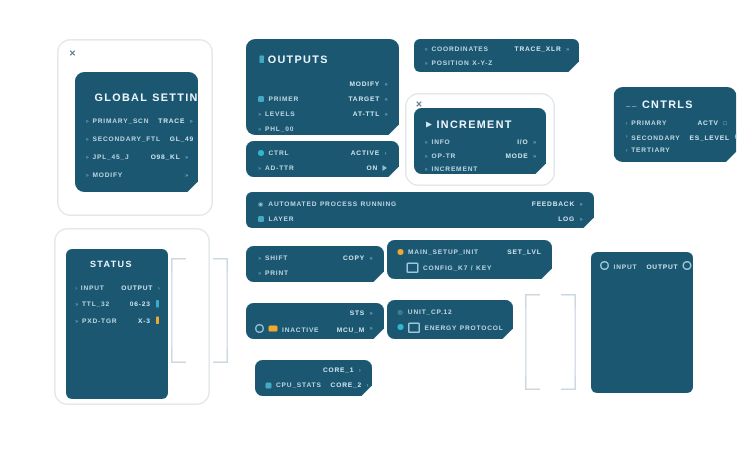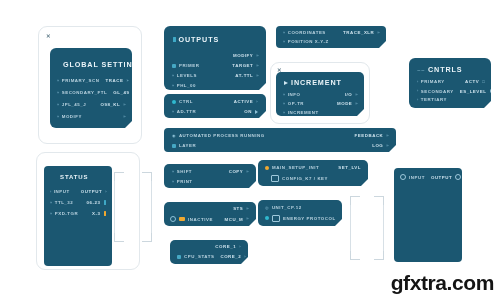--- a/index.html
+++ b/index.html
@@ -386,15 +386,14 @@
   <div class="panel r4" style="left:394px;top:168px;width:68px;height:94px;">
     <div class="row" style="position:absolute;left:6px;top:6px;width:56px;">
       <span class="ring-sm"></span>
       <span class="t-row">INPUT</span>
       <span class="spacer"></span>
       <span class="t-val">OUTPUT</span>
       <span class="ring-sm"></span>
     </div>
   </div>
 
-  <div class="wm">gfxtra.com</div>
 
 </div>
 
 </body></html>

